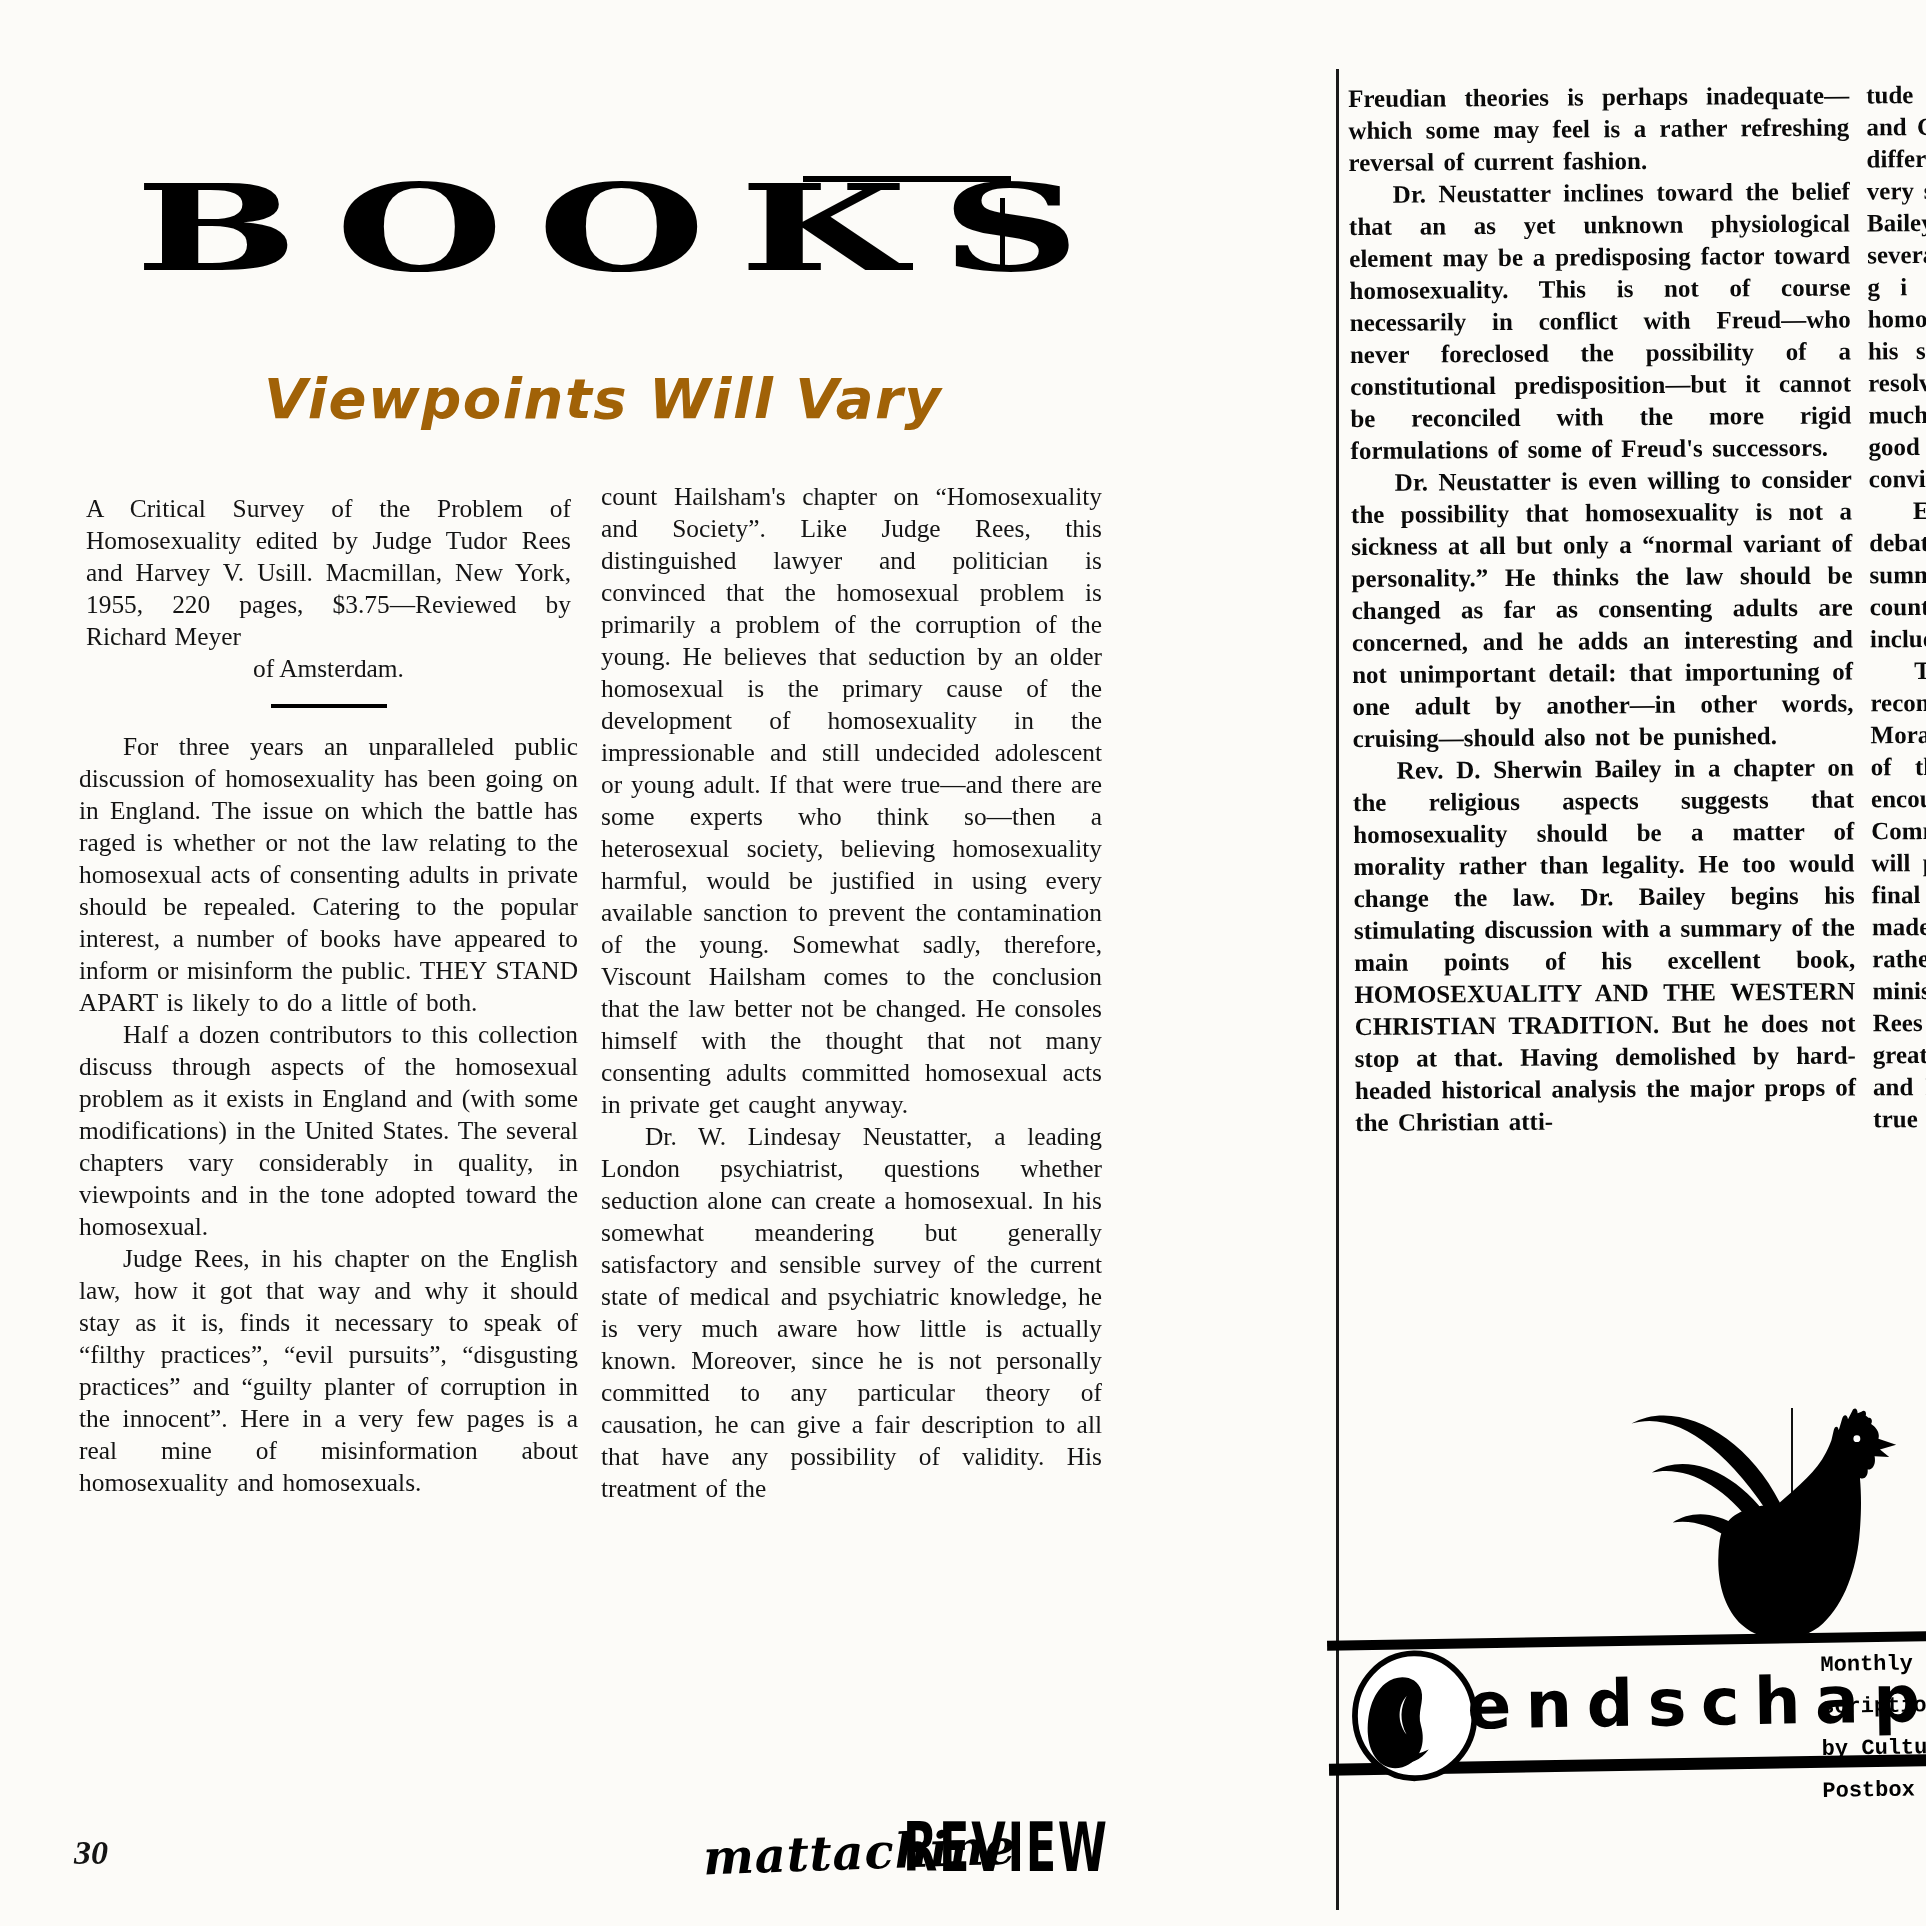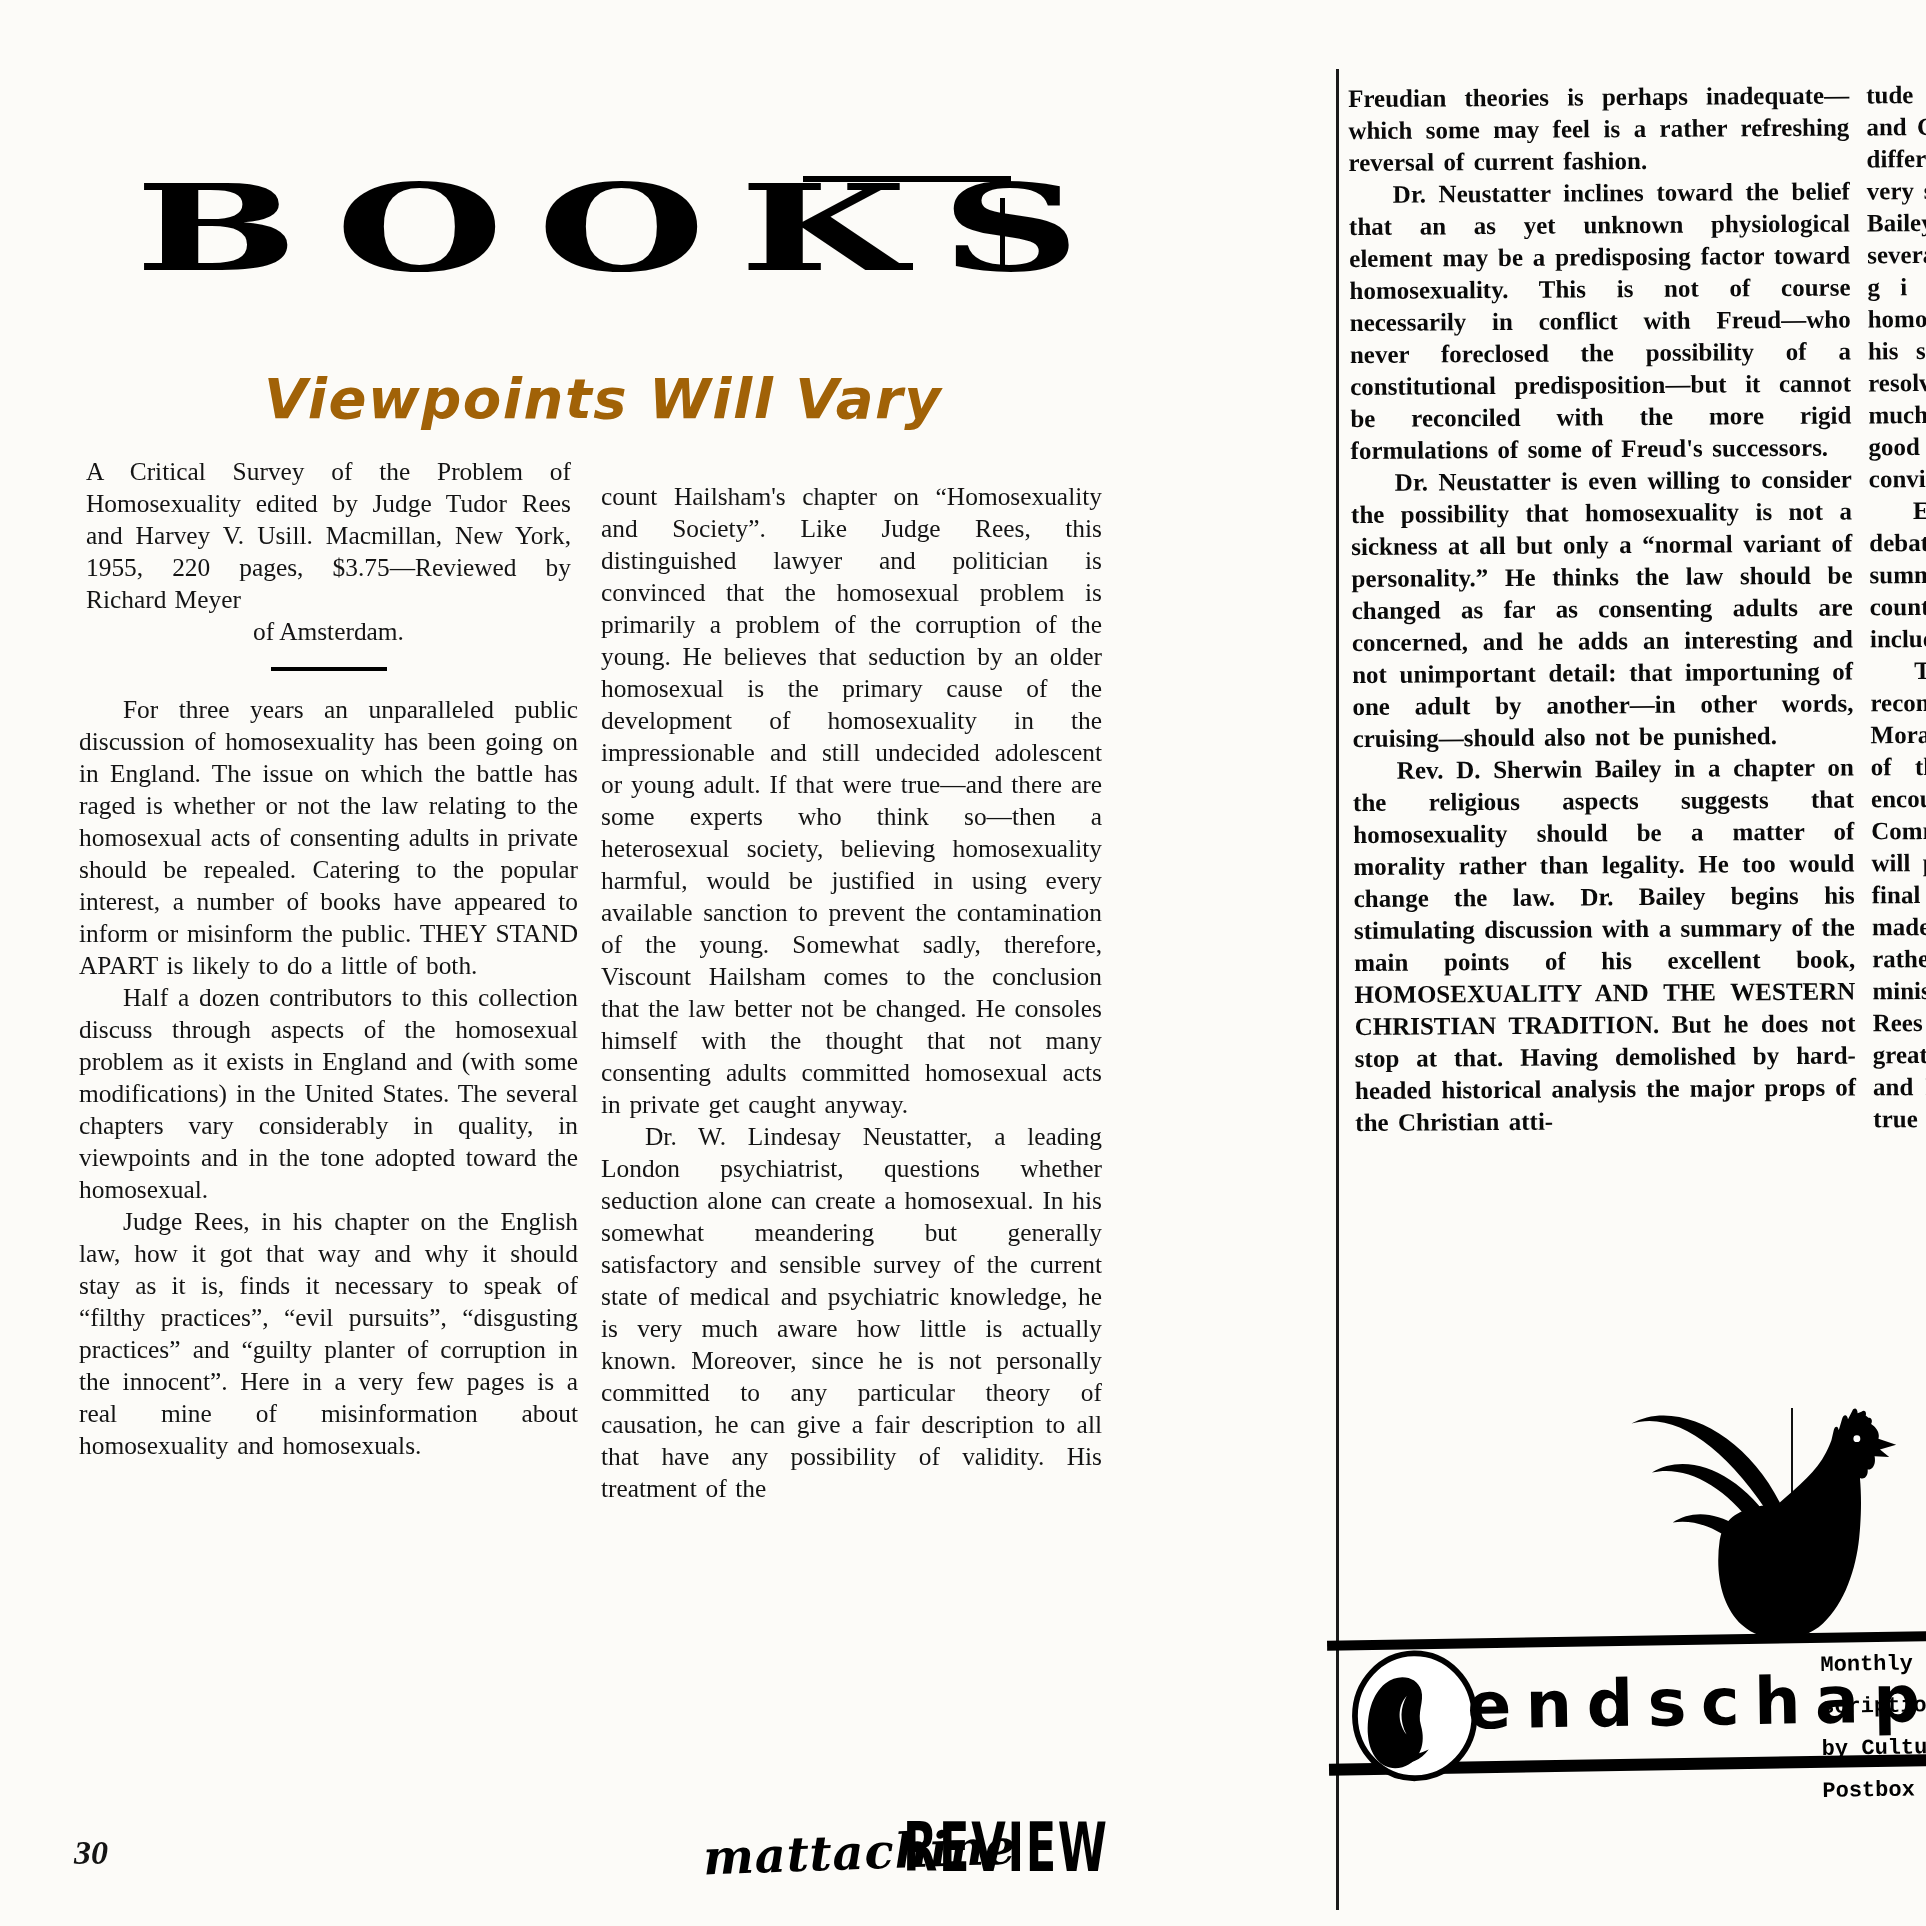--- a/index.html
+++ b/index.html
@@ -14,21 +14,21 @@
     transform-origin:left top;color:#000;white-space:nowrap;}
   #viewpoints-subtitle{left:264px;top:334px;font-family:"DejaVu Sans",sans-serif;
     font-style:italic;font-weight:900;font-size:56px;line-height:1;letter-spacing:1.5px;
     color:#a16207;white-space:nowrap;margin-top:37px;}
   .smear{background:#000;}
 
   
   .col{font-size:25.4px;line-height:32px;}
   .para{text-align:justify;word-spacing:2.3px;}
   .para.indent{text-indent:44px;}
-  #left-col-1{left:79px;top:455px;width:499px;}
+  #left-col-1{left:79px;top:492px;width:499px;}
   #left-col-2{left:601px;top:480px;width:501px;}
   #citation-block{text-align:justify;word-spacing:1.9px;padding:0 7px;}
   #citation-last-line{text-align:center;}
   #section-divider{width:116px;height:4.2px;background:#000;margin:20px auto 21.6px auto;}
 
   #right-page-body{left:1348px;top:83px;width:1025px;transform:rotate(-0.4deg);
     transform-origin:left top;}
   #right-col-1,#right-col-2{position:absolute;top:0;width:501px;}
   #right-col-1{left:0;}
   #right-col-2{left:518px;}

